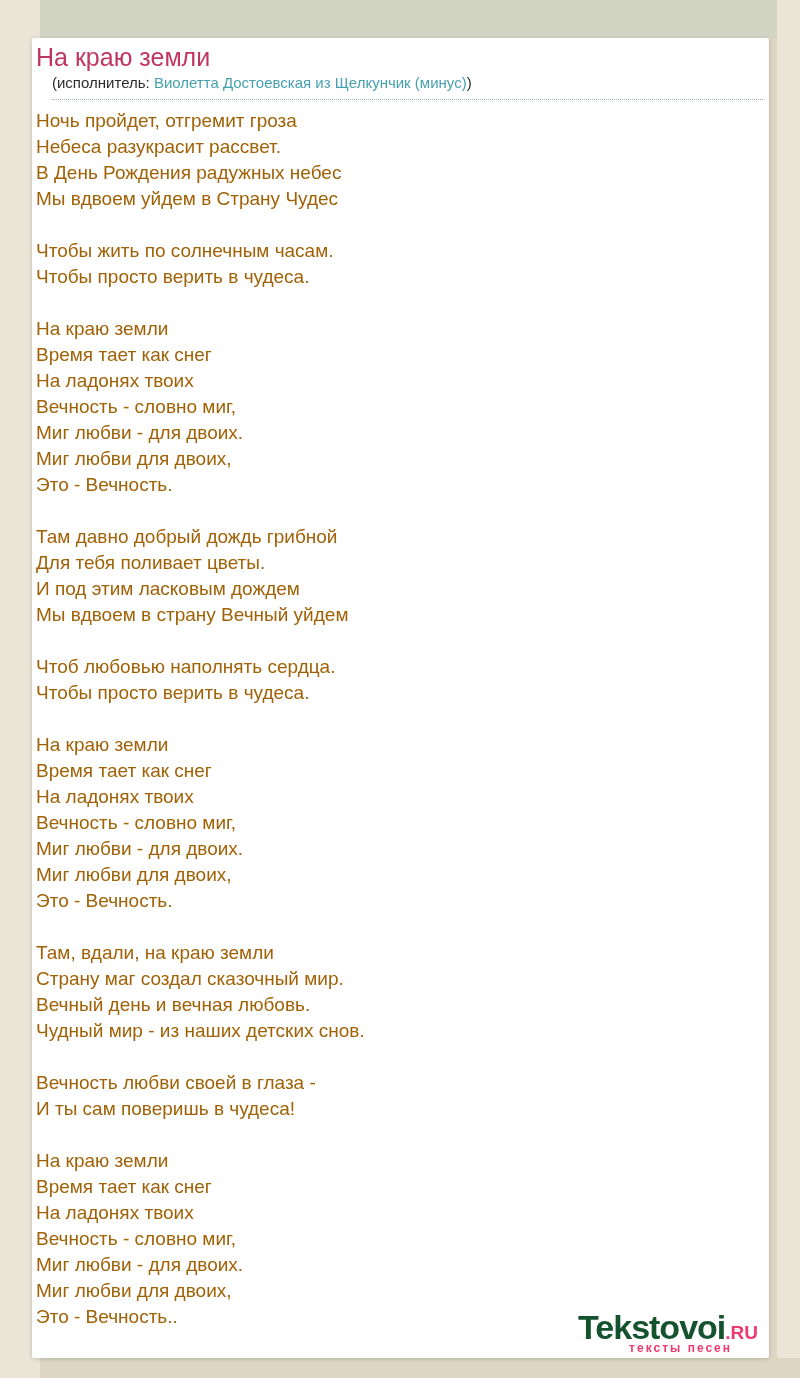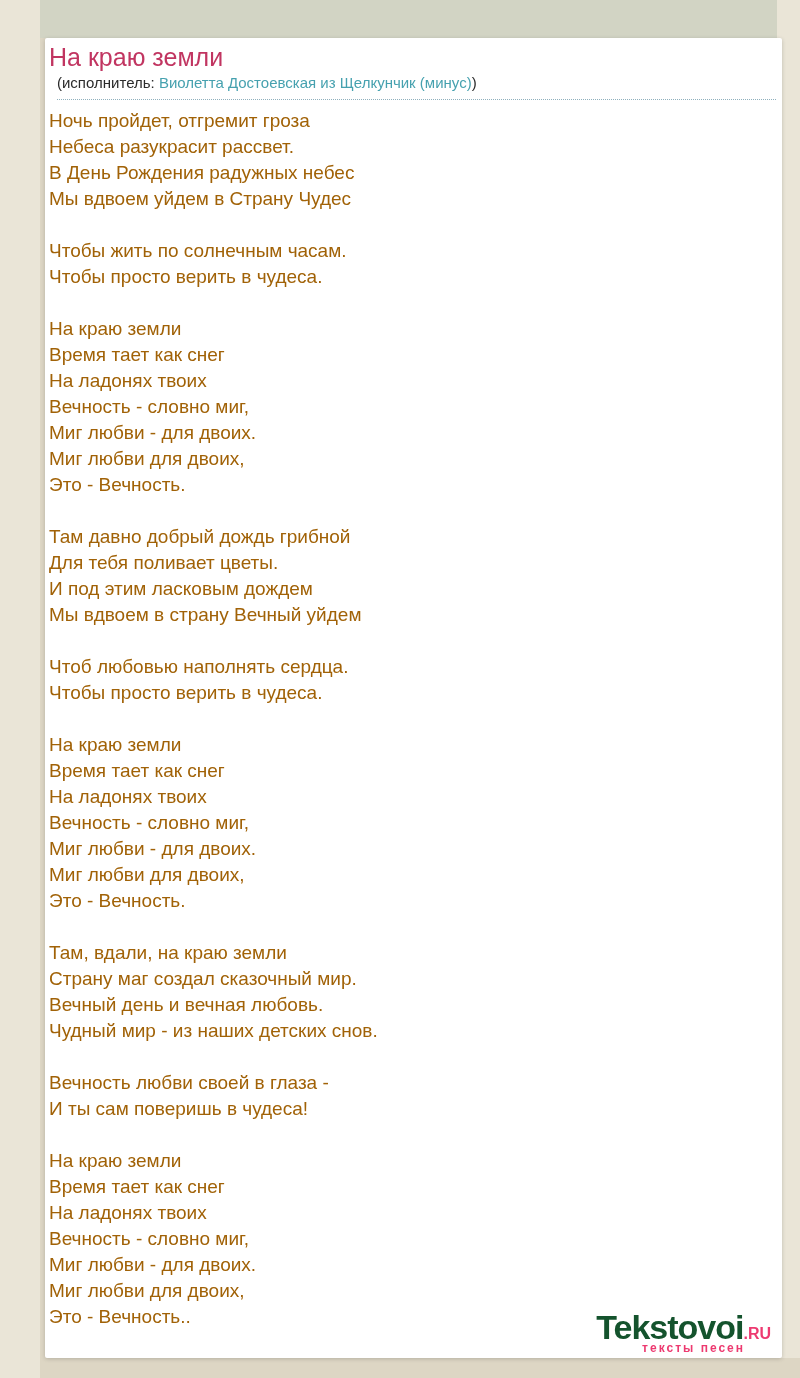--- a/index.html
+++ b/index.html
@@ -48,50 +48,50 @@
   }
   .bg-top{
     position:absolute;left:0;top:0;width:800px;height:38px;
     background-image:linear-gradient(to bottom,#d2d4c4 0px,#d2d4c4 10px,#e7e2d4 10px,#e7e2d4 38px);
   }
   .bg-bottom{
     position:absolute;left:40px;top:1358px;width:760px;height:20px;
     background:#ddd6c4;
   }
   .panel{
-    position:absolute;left:45px;top:38px;width:737px;height:1320px;
+    position:absolute;left:32px;top:38px;width:737px;height:1320px;
     background:#ffffff;
     border-radius:2px;
     box-shadow:0 1px 4px rgba(0,0,0,0.18);
     box-sizing:border-box;
     padding:6px 6px 0 4px;
   }
   .song-title{
     margin:0;
     font-size:25px;line-height:27px;font-weight:500;
     color:#c13561;
   }
   .artist-line{
-    margin:2px 0 0 8px;
+    margin:2px 0 0 16px;
     font-size:15px;line-height:19px;color:#2b2b2b;
     padding-bottom:7px;
     border-bottom:1px dotted #8fb0bd;
   }
   .artist-link{color:#46a1af;text-decoration:none;cursor:pointer;}
   .lyrics{margin-top:8px;font-size:19px;color:#a16207;}
   .lyric-line{height:26px;line-height:26px;white-space:pre;}
   .logo{
     position:absolute;right:11px;bottom:4px;
     text-align:right;line-height:1;cursor:pointer;
   }
   .logo-main{
     font-size:34px;font-weight:bold;color:#14532d;letter-spacing:-1px;
   }
   .logo-tld{
-    font-size:16px;font-weight:bold;color:#ed3a70;letter-spacing:0;
+    font-size:19px;font-weight:bold;color:#ed3a70;letter-spacing:0;
   }
   .logo-caption{
     margin:-2px 26px 0 0;
     font-size:12px;font-weight:bold;color:#ed3a70;letter-spacing:2px;
   }
 </style>
 </head>
 <body>
 
 <div class="bg-top textured"></div>

